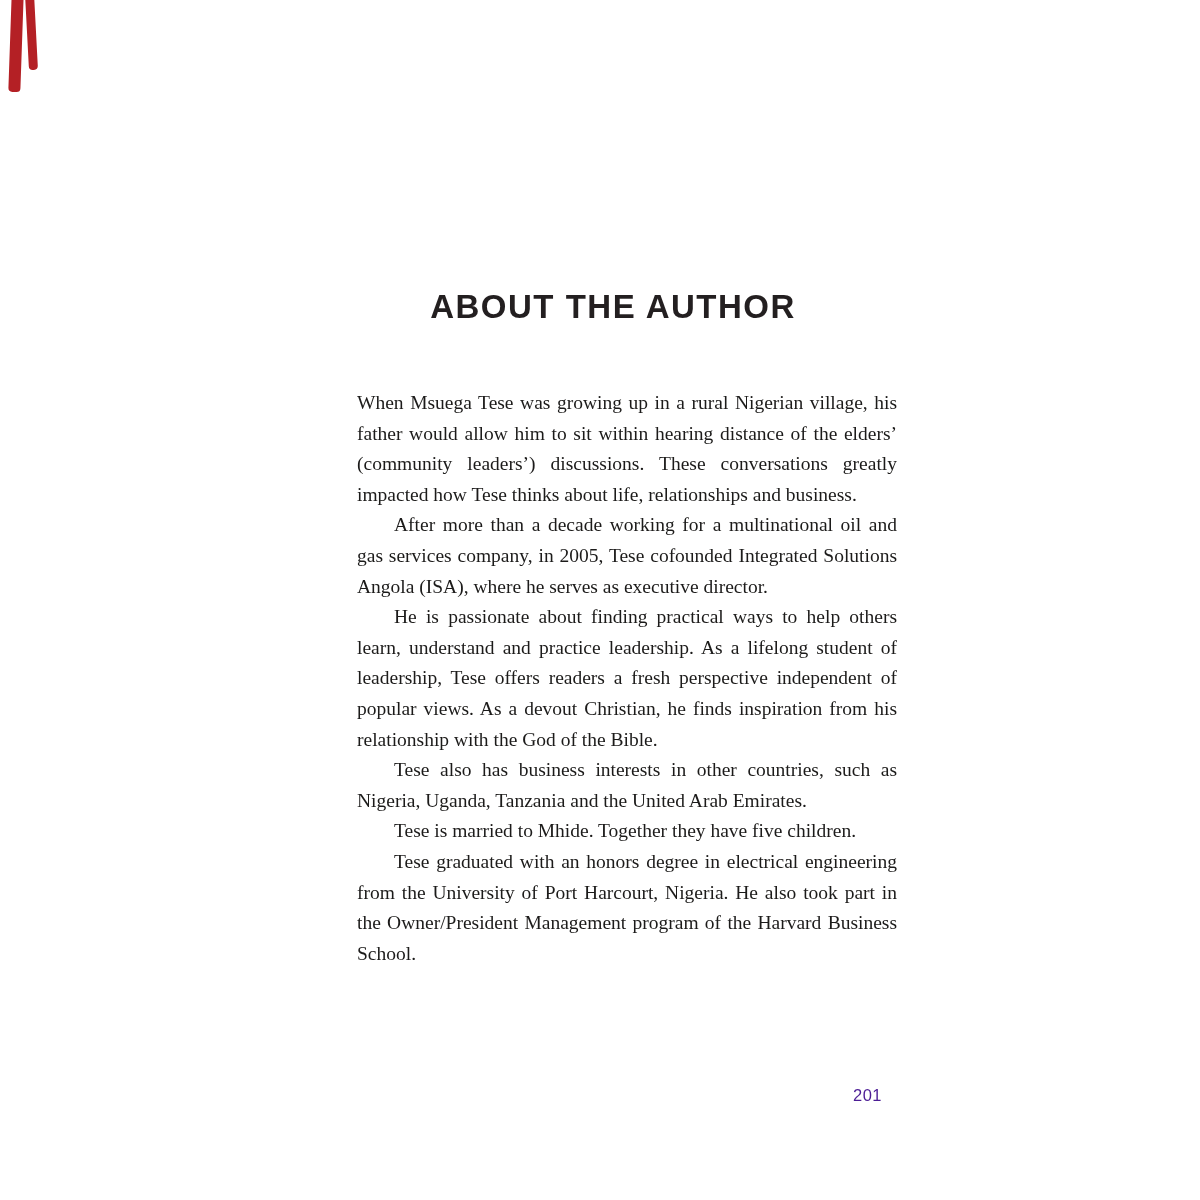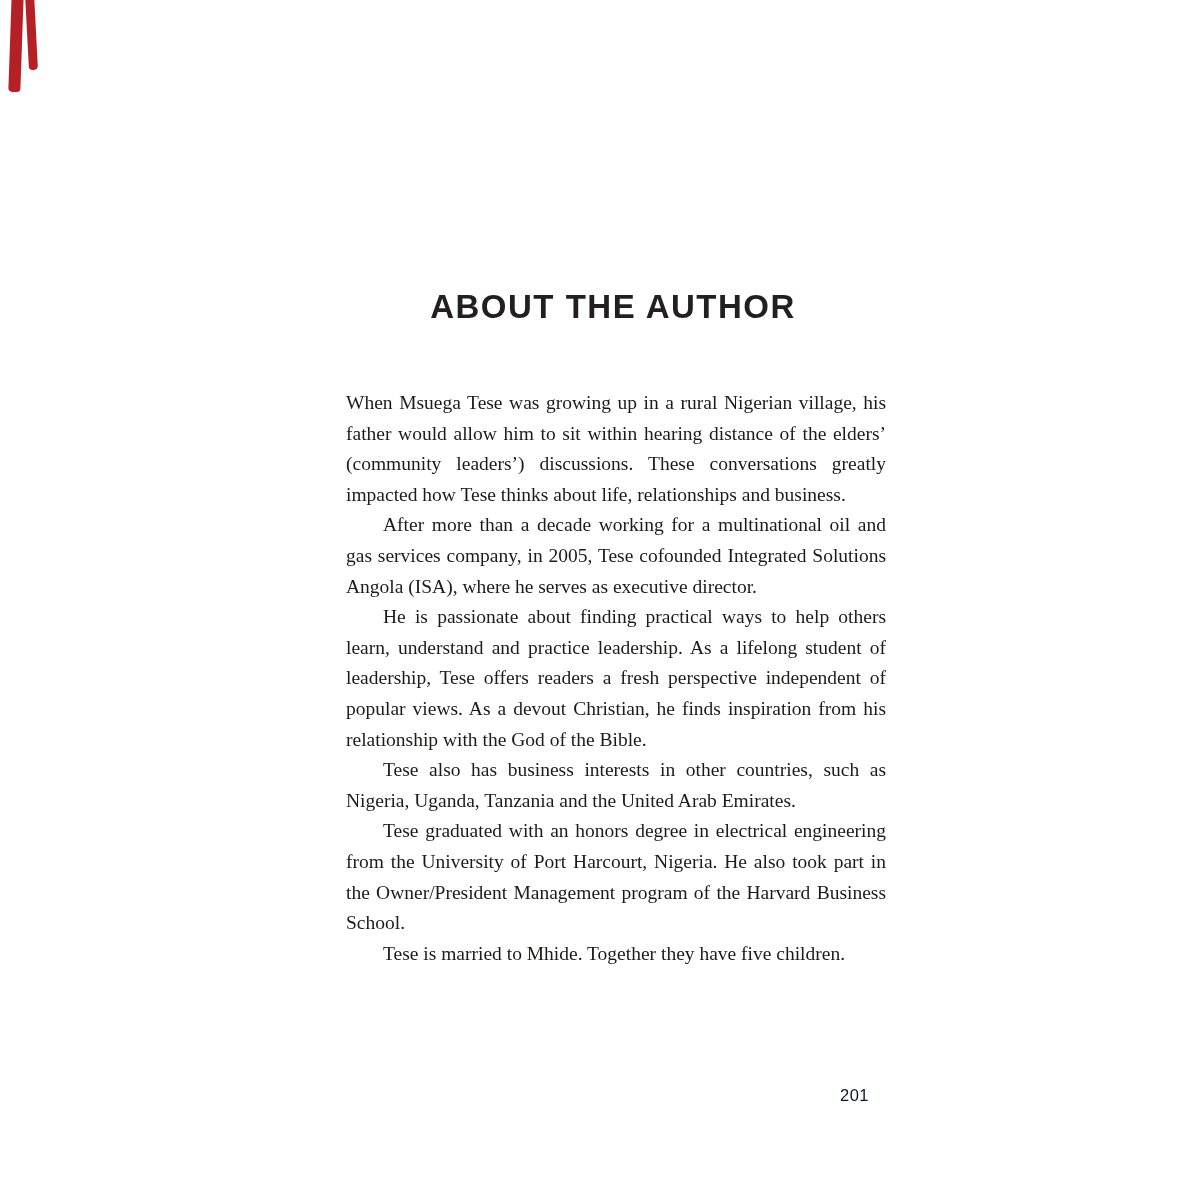--- a/index.html
+++ b/index.html
@@ -24,46 +24,46 @@
     text-align: center;
     font-family: "Liberation Sans", "DejaVu Sans", sans-serif;
     font-weight: 700;
     font-size: 33px;
     letter-spacing: 1.5px;
     color: #231f20;
     white-space: nowrap;
   }
   .text-column {
     position: absolute;
-    left: 346px;
+    left: 357px;
     top: 388px;
     width: 540px;
     color: #1c1b1a;
   }
   .text-column p {
     margin: 0;
     font-size: 19.5px;
     line-height: 30.6px;
     text-align: justify;
     text-indent: 37px;
     color: #1c1b1a;
   }
   .text-column p.first {
     text-indent: 0;
   }
   .page-number {
     position: absolute;
-    left: 329px;
+    left: 342px;
     top: 1086px;
     width: 540px;
     text-align: right;
     font-family: "Liberation Sans", "DejaVu Sans", sans-serif;
     font-size: 16.5px;
     letter-spacing: 0.5px;
-    color: #0f172a;
+    color: #4c1d95;
   }
   .corner-mark {
     position: absolute;
     left: 8px;
     top: -6px;
     width: 40px;
     height: 104px;
   }
   .corner-mark .stroke-a {
     position: absolute;
@@ -96,19 +96,19 @@
     <div class="stroke-b"></div>
   </div>
 
   <h1 class="chapter-title">ABOUT THE AUTHOR</h1>
 
   <div class="text-column">
     <p class="first">When Msuega Tese was growing up in a rural Nigerian village, his father would allow him to sit within hearing distance of the elders’ (community leaders’) discussions. These conversations greatly impacted how Tese thinks about life, relationships and business.</p>
     <p>After more than a decade working for a multinational oil and gas services company, in 2005, Tese cofounded Integrated Solutions Angola (ISA), where he serves as executive director.</p>
     <p>He is passionate about finding practical ways to help others learn, understand and practice leadership. As a lifelong student of leadership, Tese offers readers a fresh perspective independent of popular views. As a devout Christian, he finds inspiration from his relationship with the God of the Bible.</p>
     <p>Tese also has business interests in other countries, such as Nigeria, Uganda, Tanzania and the United Arab Emirates.</p>
+    <p>Tese is married to Mhide. Together they have five children.</p>
     <p>Tese graduated with an honors degree in electrical engineering from the University of Port Harcourt, Nigeria. He also took part in the Owner/President Management program of the Harvard Business School.</p>
-    <p>Tese is married to Mhide. Together they have five children.</p>
   </div>
 
   <div class="page-number">201</div>
 
 </div>
 
 </body></html>

